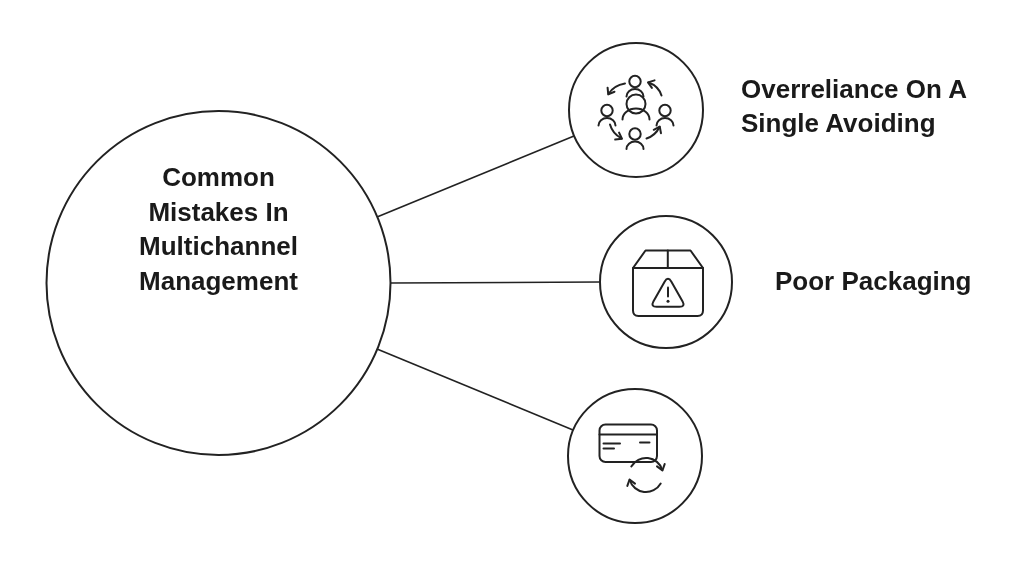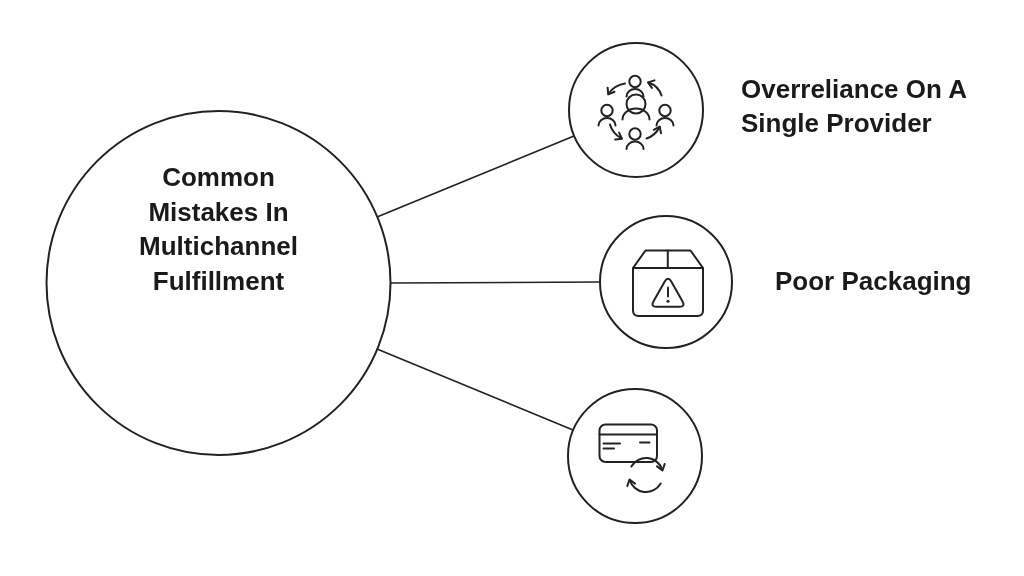--- a/index.html
+++ b/index.html
@@ -89,18 +89,18 @@
       <path d="M603.5 448.5 H614"></path>
       <path d="M640 442.5 H649.5"></path>
       <path d="M631.3 466.5 A17 17 0 0 1 662.3 470" marker-end="url(#ah)"></path>
       <path d="M660.7 483.5 A17 17 0 0 1 629.7 480" marker-end="url(#ah)"></path>
     </g>
   </svg>
 
   <div class="txt title">Common
 Mistakes In
 Multichannel
-Fulfillment</div>
+Management</div>
   <div class="txt label label-1">Overreliance On A
-Single Provider</div>
+Single Avoiding</div>
   <div class="txt label label-2">Poor Packaging</div>
 
 </div>
 
 </body></html>

